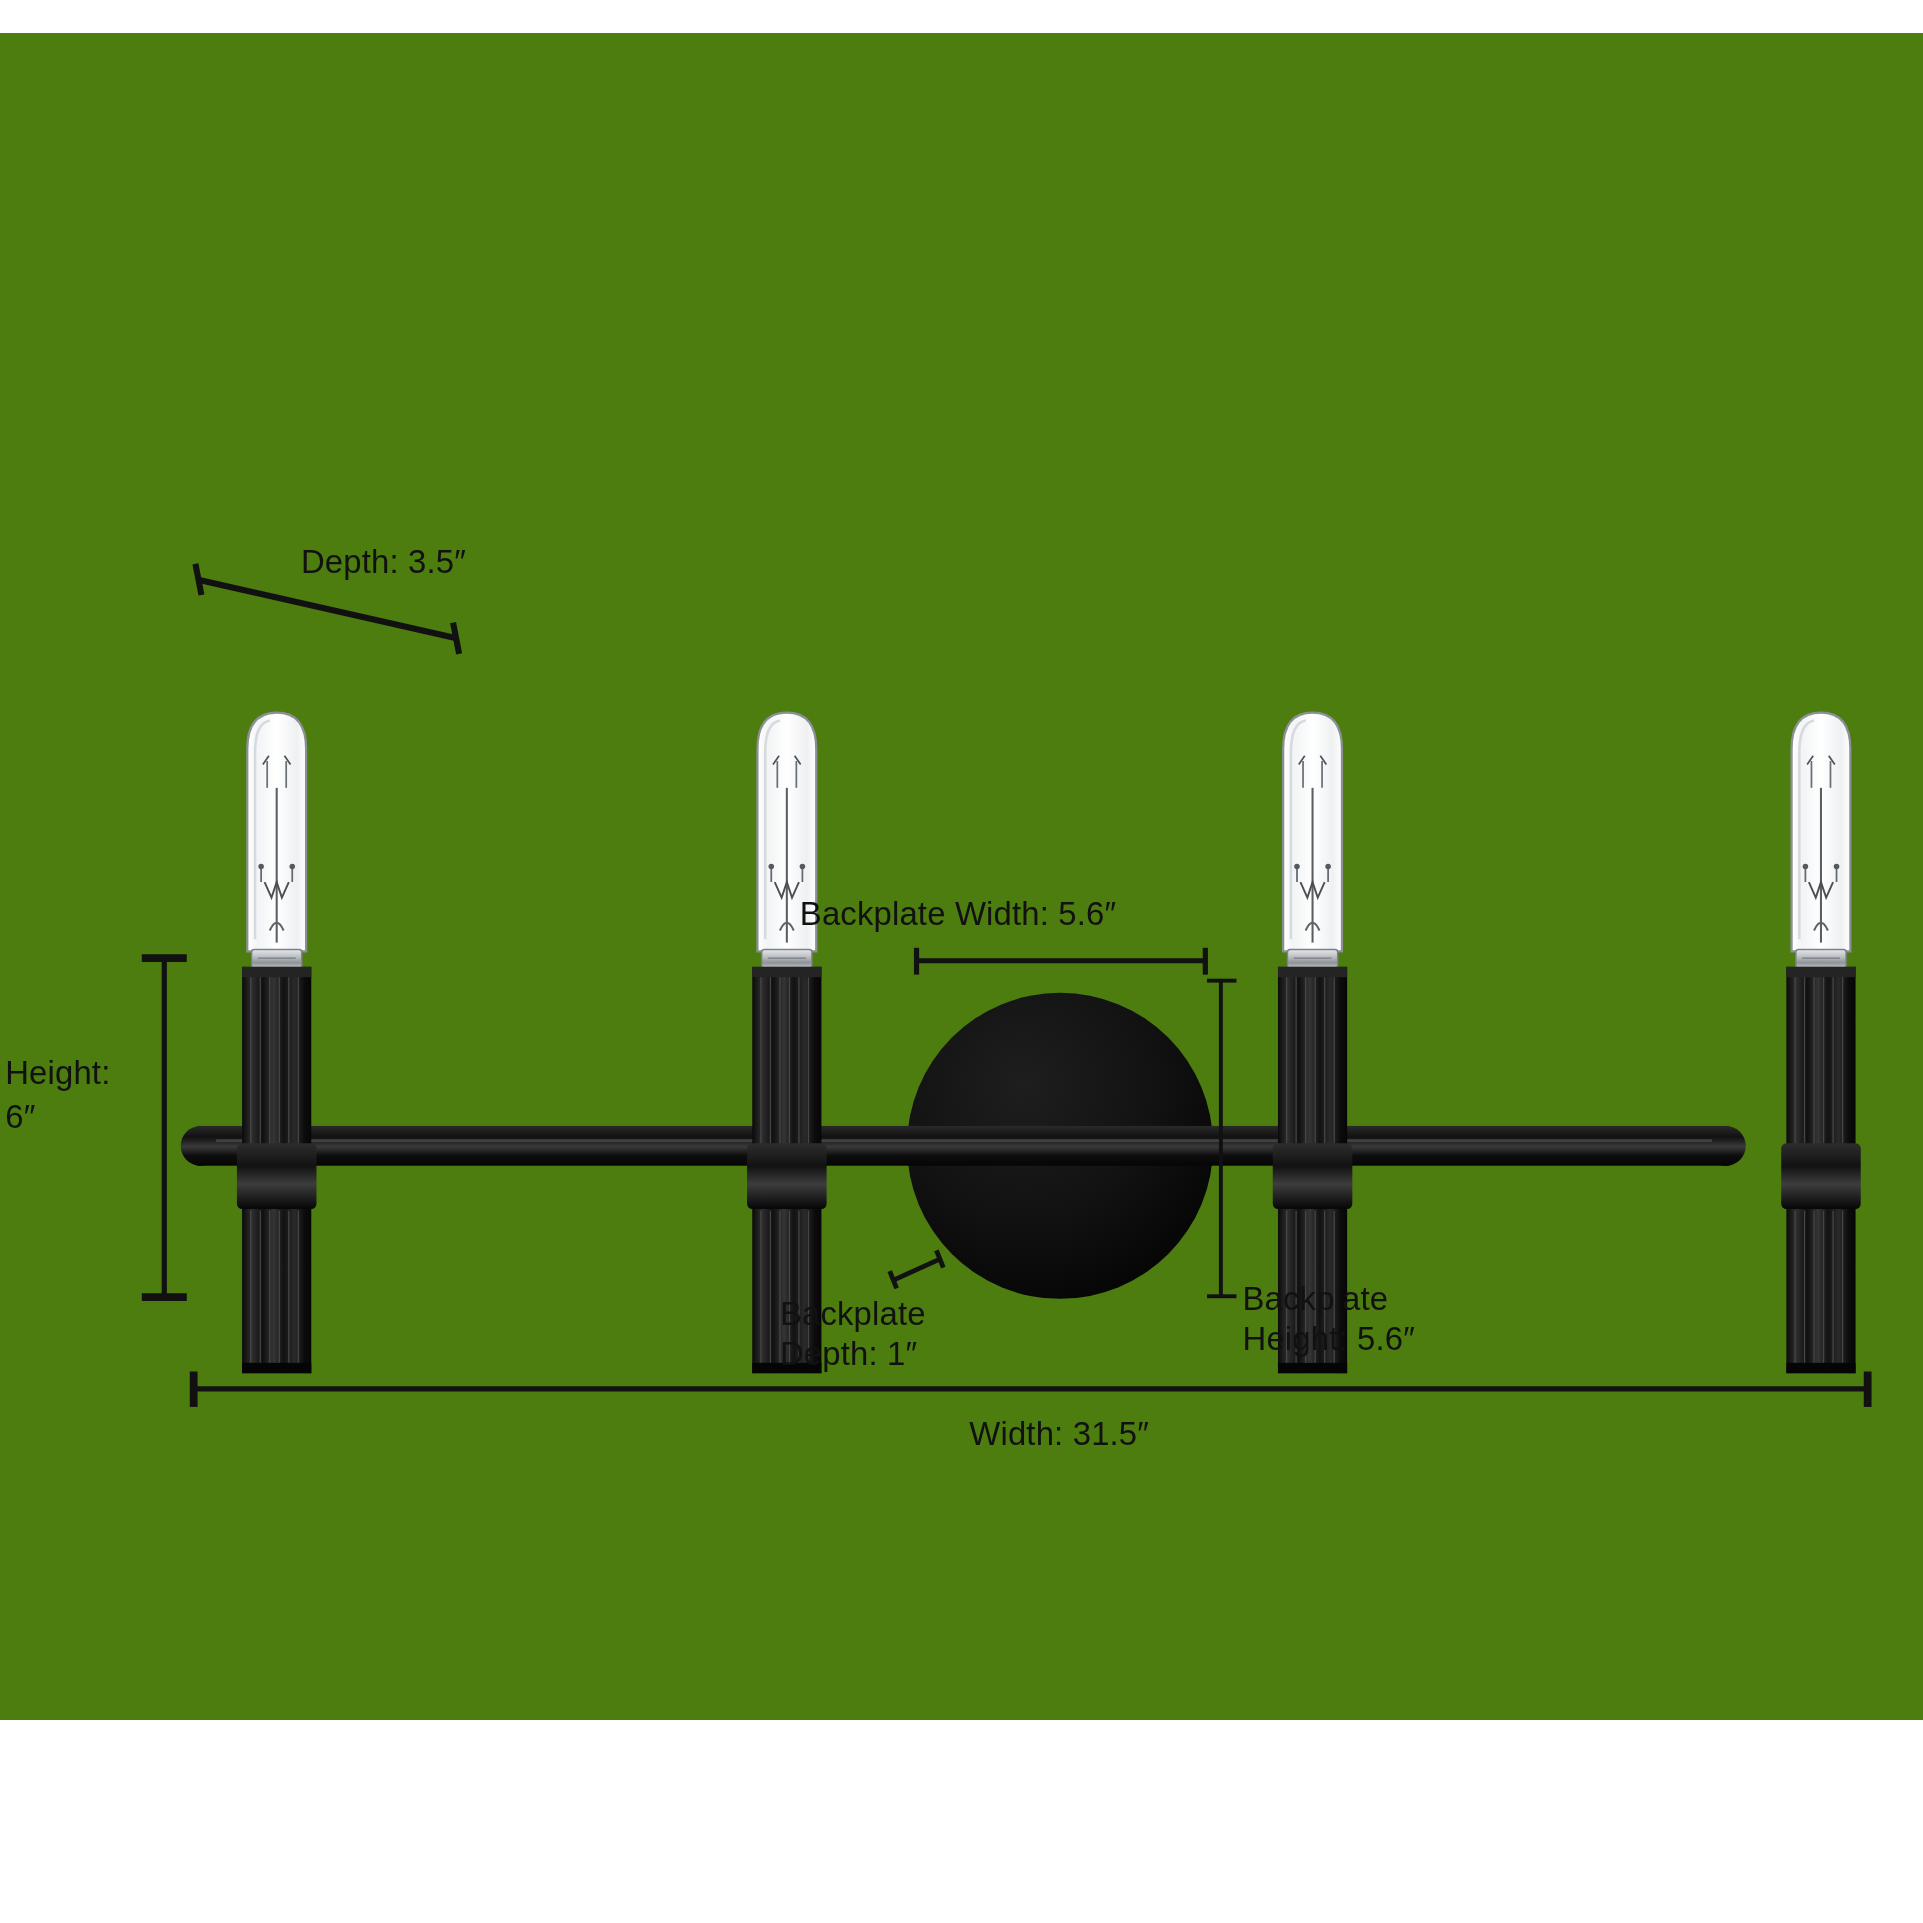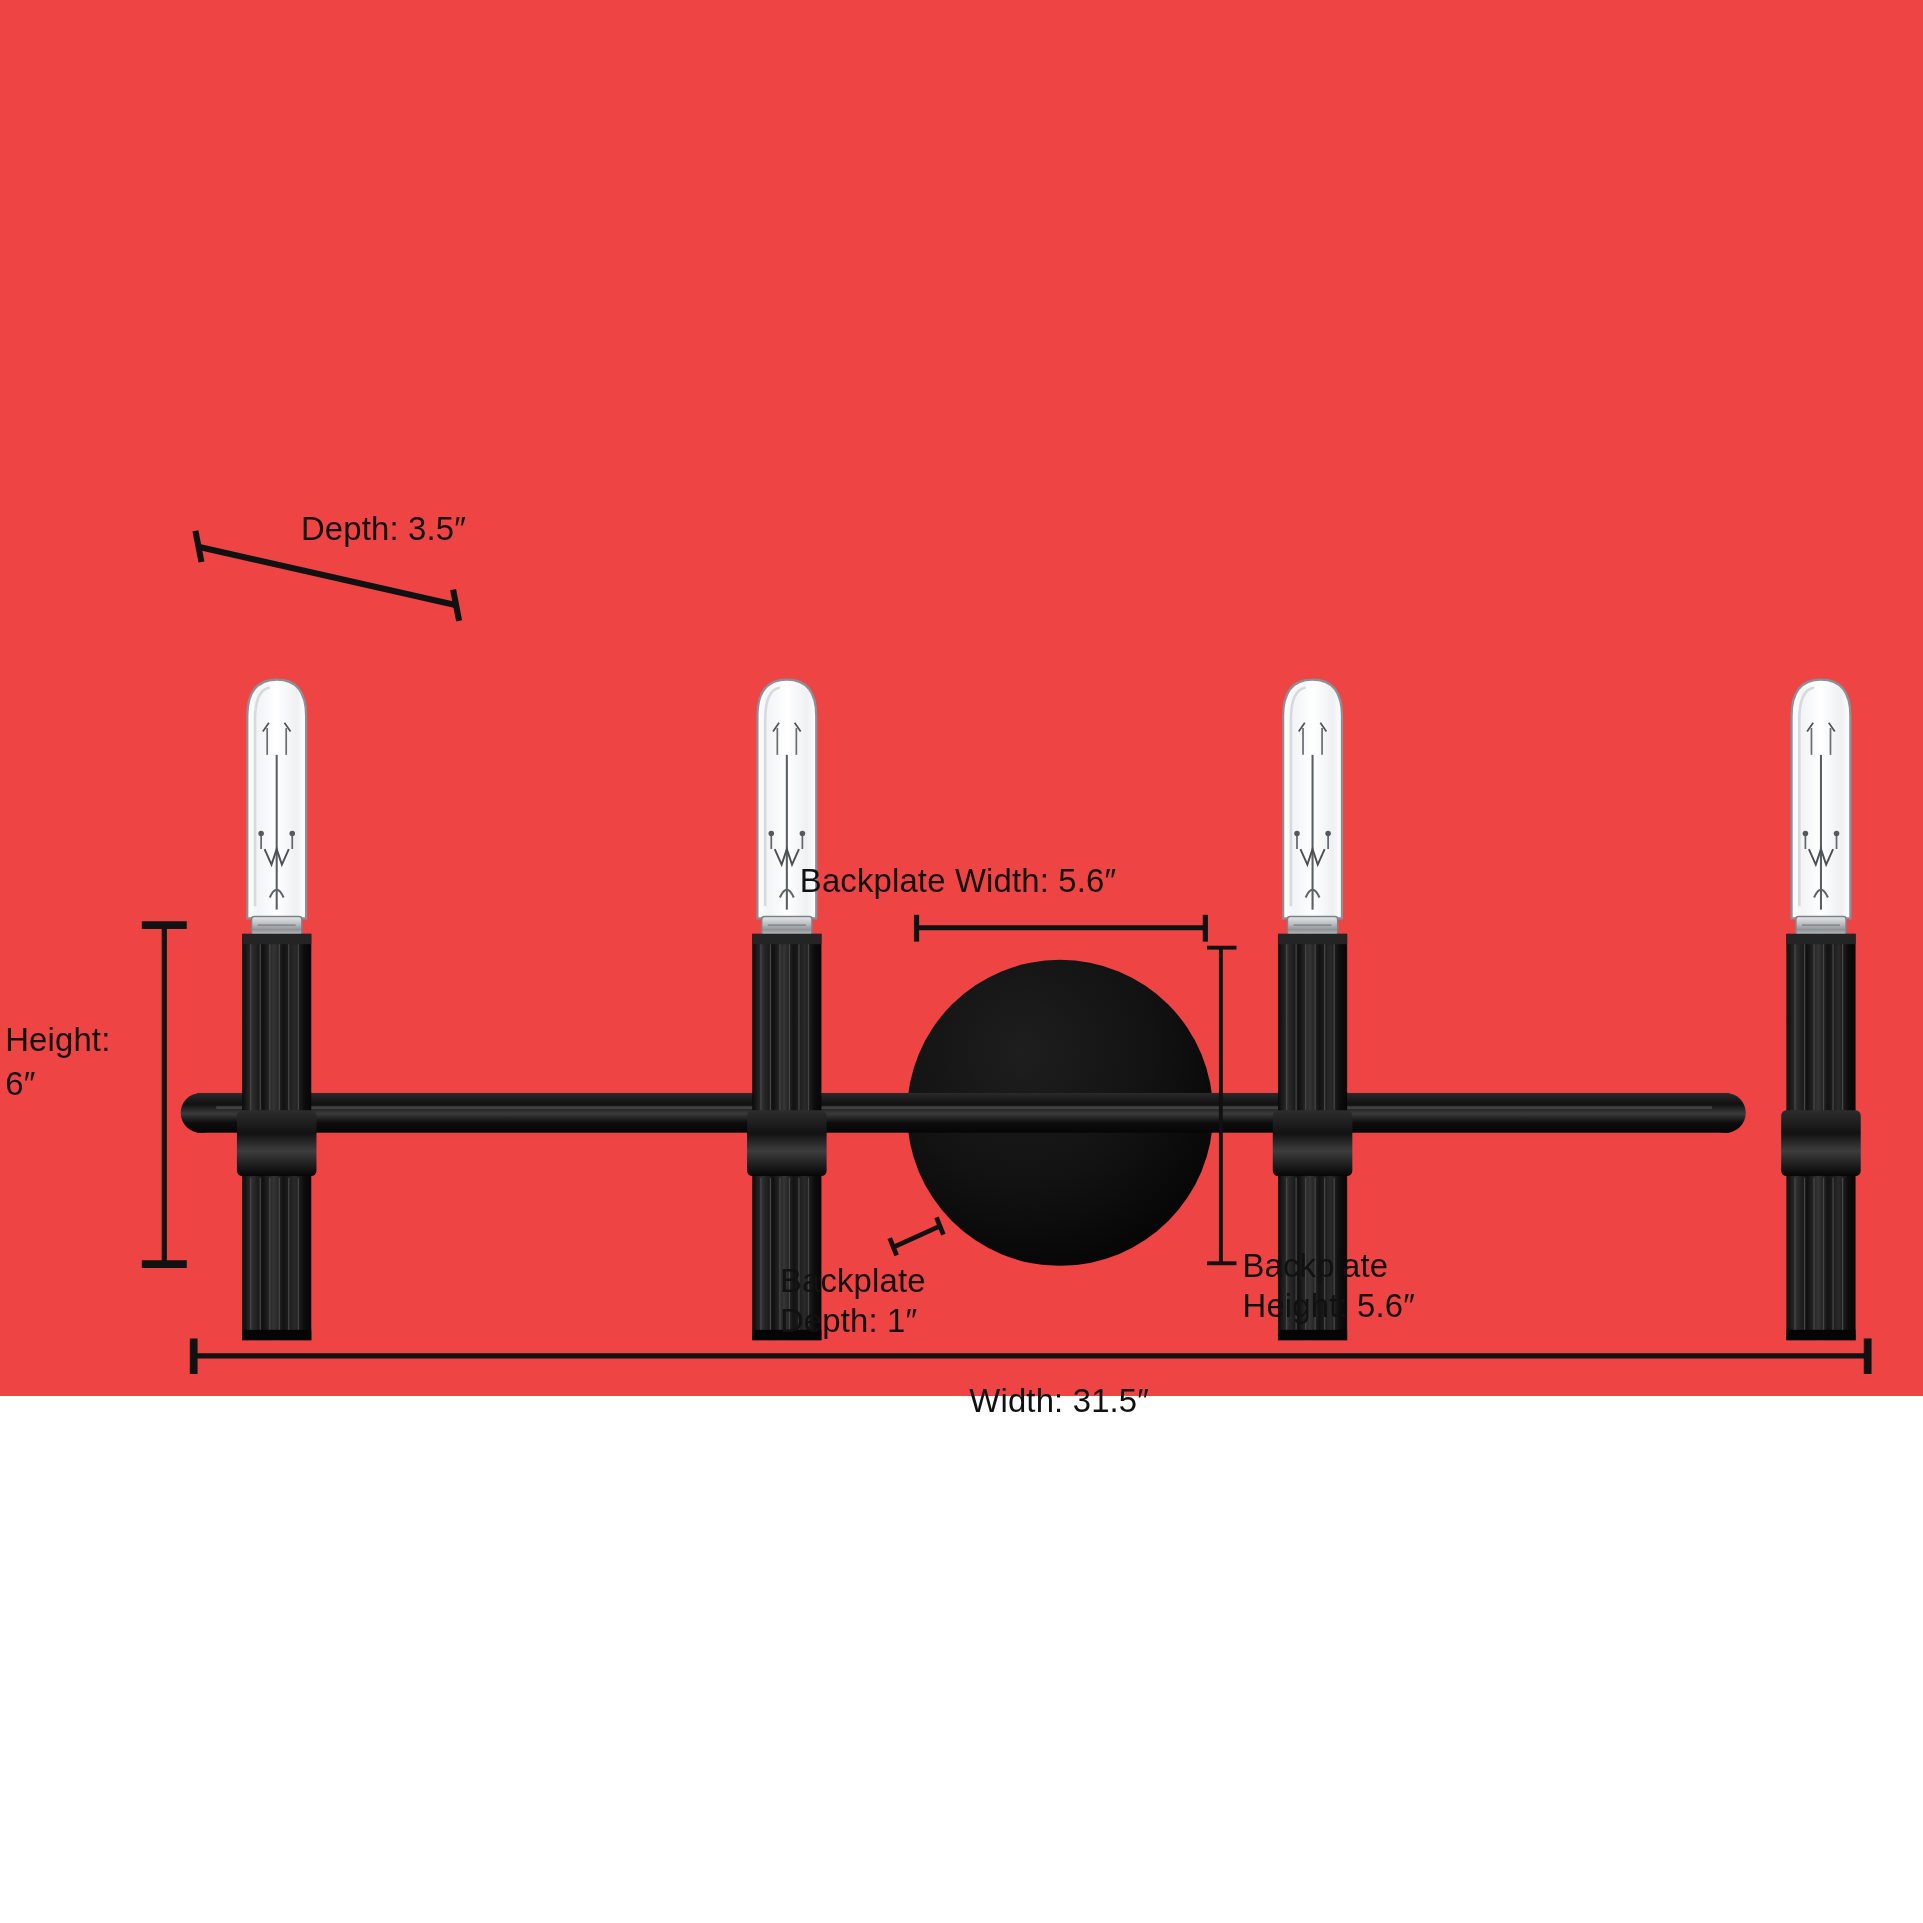--- a/index.html
+++ b/index.html
@@ -11,22 +11,23 @@
   body {
     width: 1923px;
     height: 1923px;
     font-family: "Liberation Sans", sans-serif;
     color: #111111;
     overflow: hidden;
   }
   #diagram-root {
     position: relative;
     width: 1923px;
-    height: 1396px;
-    background: #ef4444;
+    height: 1687px;
+    background: #4d7c0f;
+    margin-top: 33px;
   }
   #spec-svg {
     position: absolute;
     top: 0;
     left: 0;
     width: 1923px;
     height: 1923px;
     display: block;
   }
   .dim-text {

